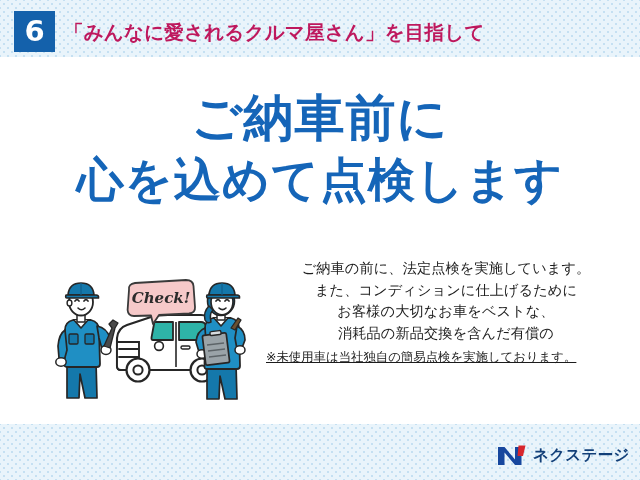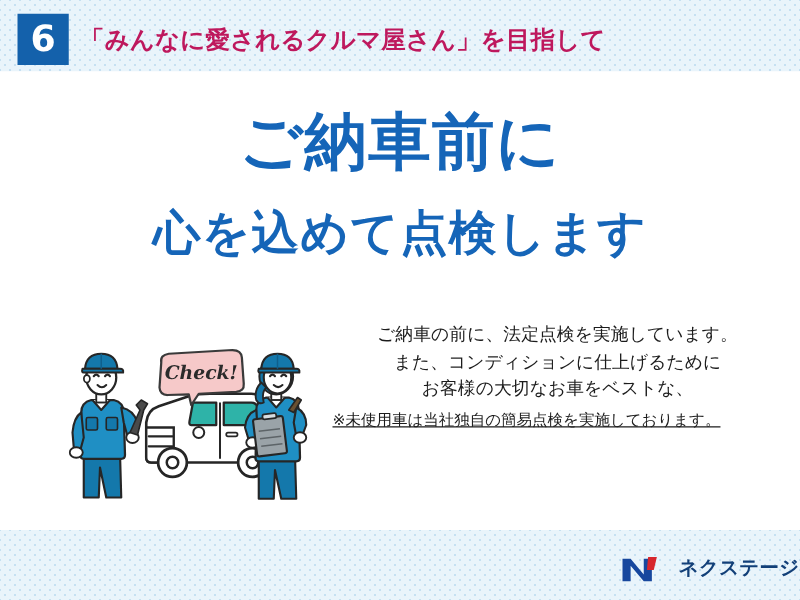--- a/index.html
+++ b/index.html
@@ -79,34 +79,33 @@
 
   
   #headline {
     position: absolute;
     left: 0;
     top: 88px;
     width: 640px;
     text-align: center;
     color: #1565b8;
     font-weight: bold;
-    font-family: Liberation Mono, monospace;
+    font-family: Liberation Sans, sans-serif;
   }
   #headline .ln1 {
     display: block;
     font-size: 50px;
     line-height: 60px;
     letter-spacing: 1px;
   }
   #headline .ln2 {
     display: block;
-    font-size: 38px;
+    font-size: 47px;
     line-height: 64px;
     letter-spacing: 1px;
-    margin-top: 10px;
   }
 
   
   #body-copy {
     position: absolute;
     left: 266px;
     top: 258px;
     width: 360px;
     color: #1c1c1c;
   }
@@ -139,21 +138,21 @@
 
   
   #footer-logo {
     position: absolute;
     left: 497px;
     top: 442px;
     width: 130px;
     height: 26px;
     display: flex;
     align-items: center;
-    gap: 16px;
+    gap: 6px;
   }
   #logo-mark {
     width: 30px;
     height: 22px;
     flex: 0 0 auto;
   }
   #logo-word {
     font-size: 15.5px;
     font-weight: bold;
     color: #123f78;
@@ -175,20 +174,21 @@
 
   <div id="headline">
     <span class="ln1">ご納車前に</span>
     <span class="ln2">心を込めて点検します</span>
   </div>
 
   <div id="body-copy">
     <span class="bline">ご納車の前に、法定点検を実施しています。</span>
     <span class="bline">また、コンディションに仕上げるために</span>
     <span class="bline">お客様の大切なお車をベストな、</span>
+    <span class="bline">消耗品の新品交換を含んだ有償の</span>
     <span class="bnote">※未使用車は当社独自の簡易点検を実施しております。</span>
   </div>
 
   <svg id="illustration" viewBox="0 0 205 130">
 
     <g>
 
       <path d="M62 96 L62 68 Q63 58 72 55 L96 47 Q104 45 113 45 L146 45 Q154 45 156 51
                L160 66 Q162 72 162 80 L162 96 Q162 100 158 100 L66 100 Q62 100 62 96 Z" fill="#ffffff" stroke="#262626" stroke-width="2.1" stroke-linejoin="round"></path>
 

